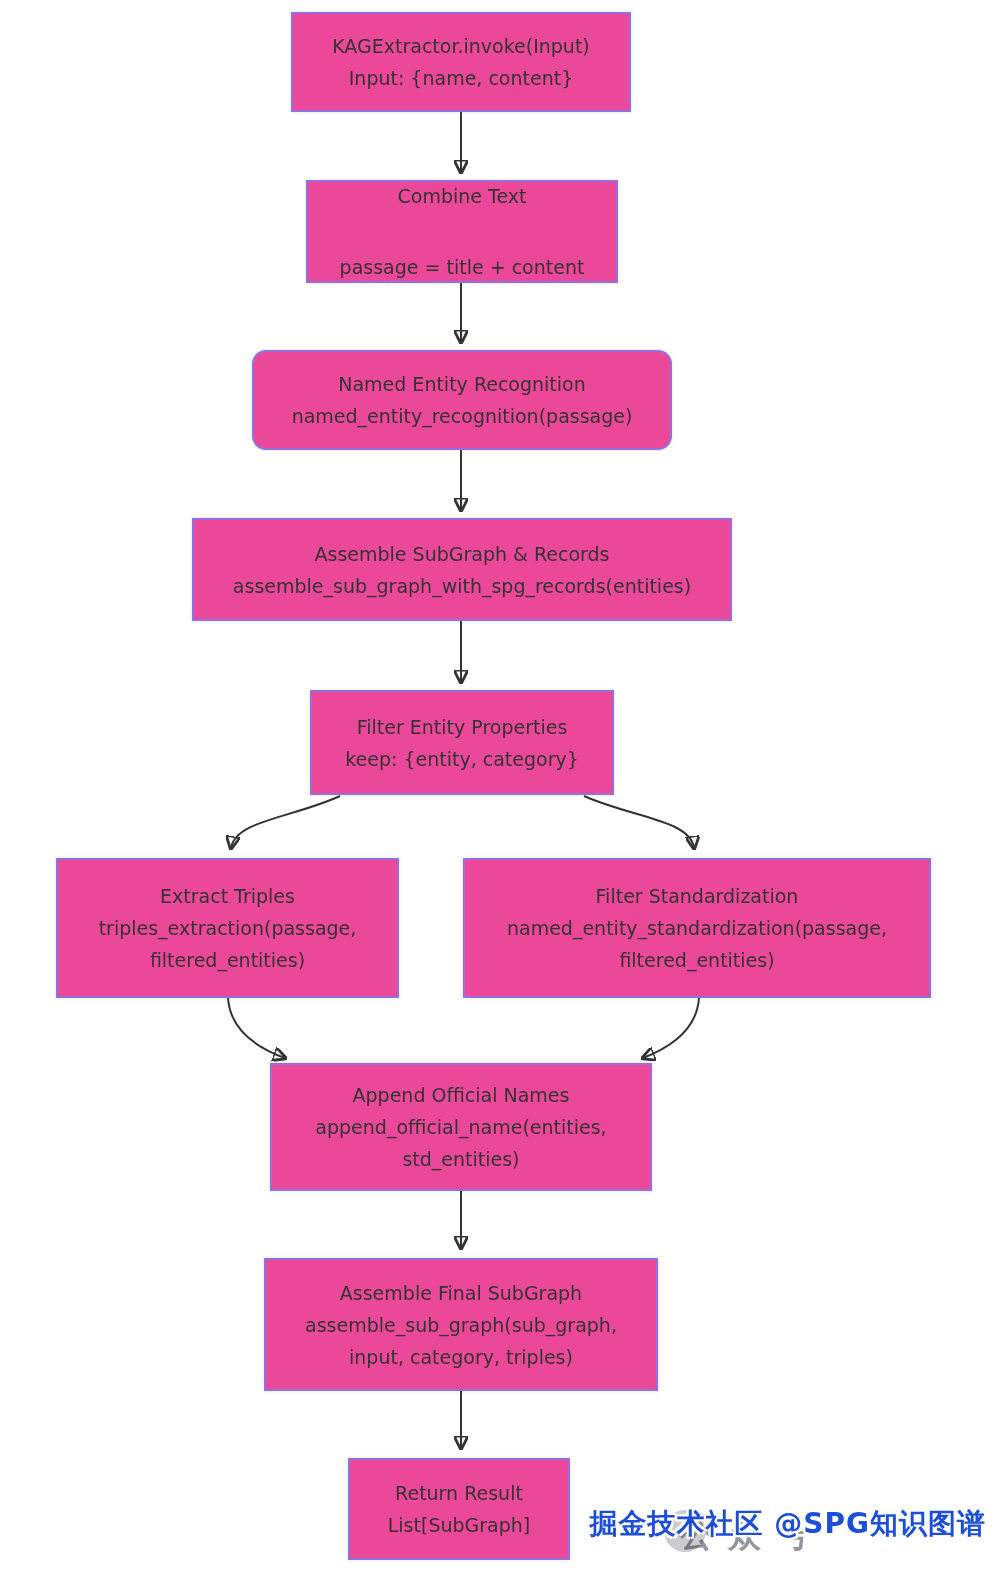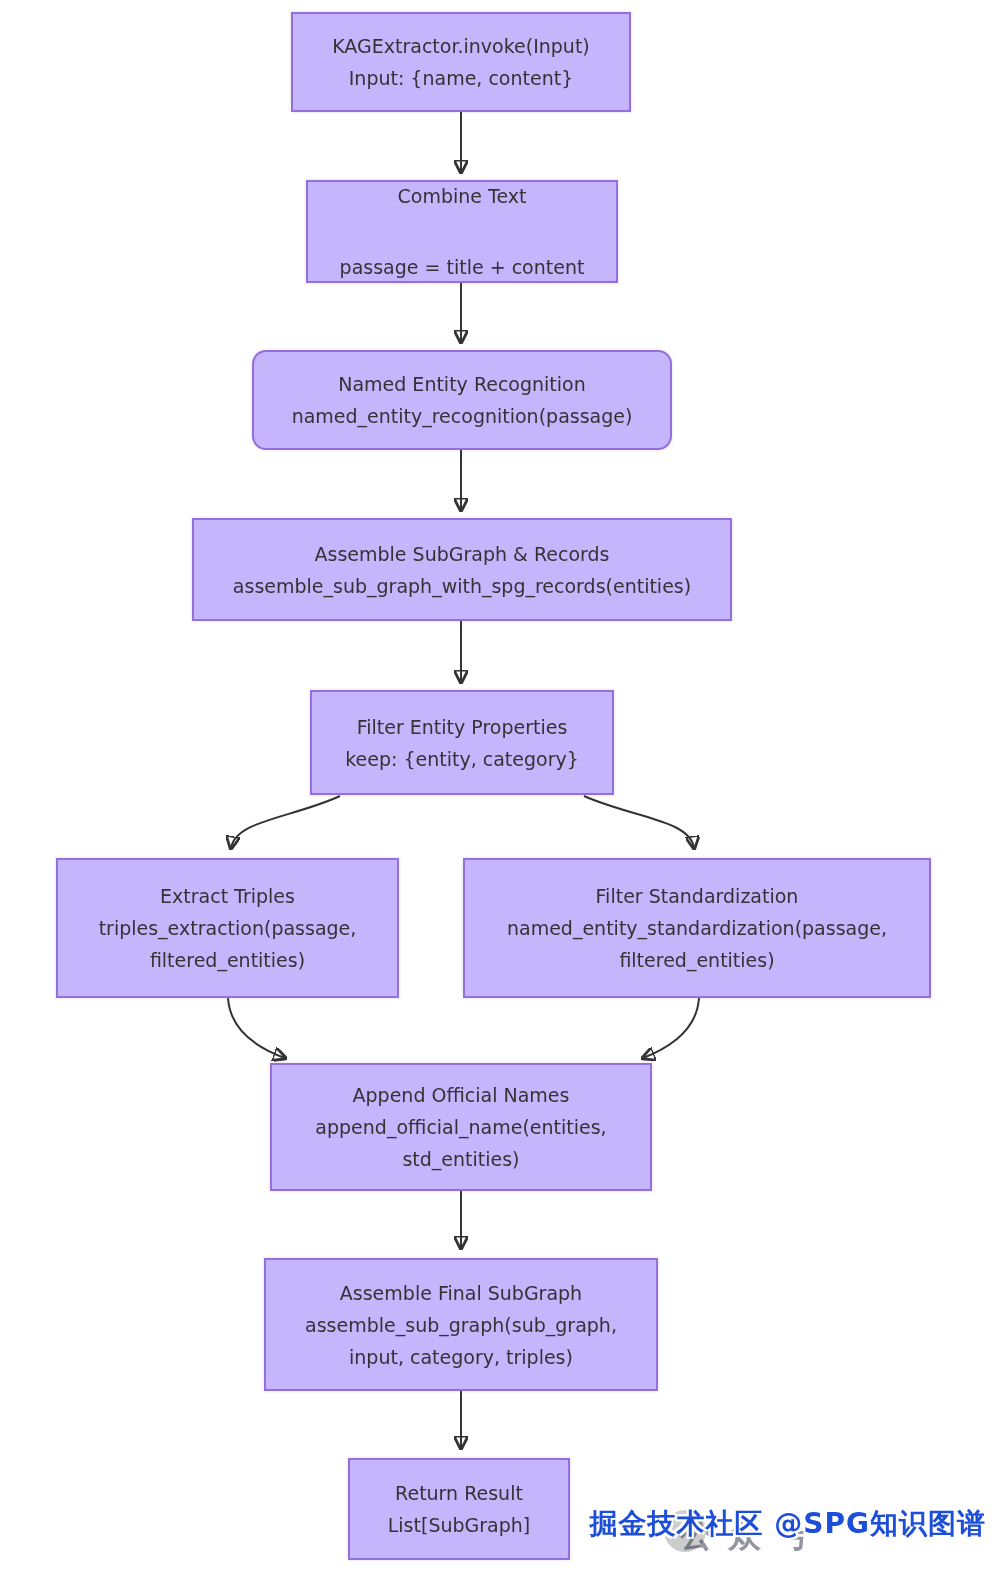--- a/index.html
+++ b/index.html
@@ -13,21 +13,21 @@
     width: 994px; height: 1592px;
   }
   .edges {
     position: absolute; left: 0; top: 0; z-index: 1;
   }
   .edges path {
     fill: none; stroke: #333333; stroke-width: 2px;
   }
   .node {
     position: absolute; z-index: 2;
-    background: #c4b5fd;
+    background: #ec4899;
     border: 2px solid #9370DB;
     color: #333333;
     display: flex; flex-direction: column;
     align-items: center; justify-content: center;
     text-align: center;
     font-size: 19px; line-height: 32px;
     box-shadow: 0 0 3px rgba(120,120,160,0.25);
   }
   .node .line { display: block; white-space: nowrap; }
   

